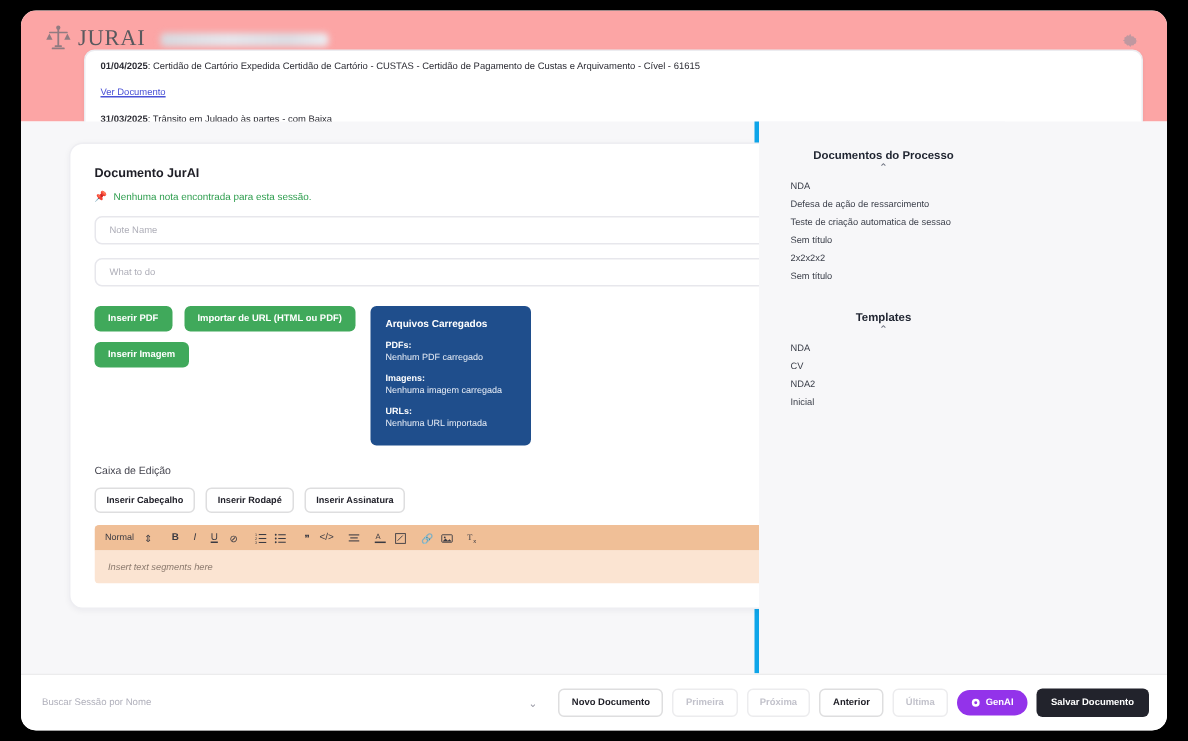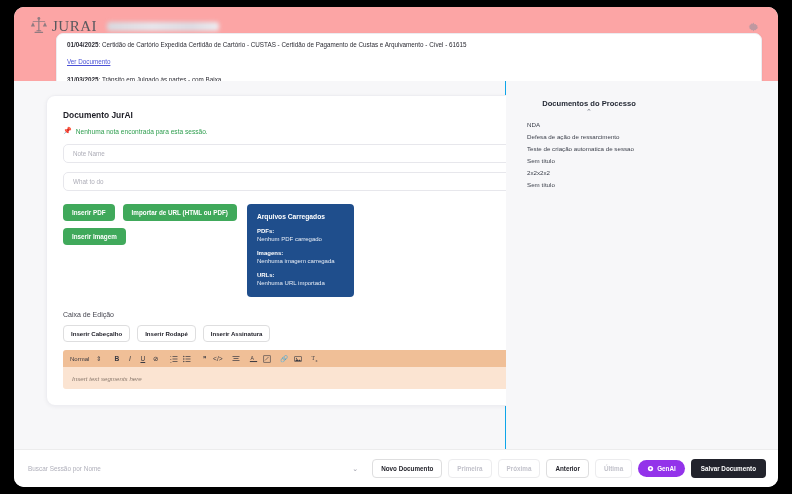--- a/index.html
+++ b/index.html
@@ -67,21 +67,21 @@
   
   .main {
     position: absolute; left: 0; top: 74px;
     width: 764px; height: 368px;
     background: #f7f7f9;
     display: flex;
   }
   .left-col {
     width: 492px; height: 100%;
     padding: 14px 0 0 32px;
-    border-right: 1px solid #0ea5e9;
+    border-right: 3px solid #0ea5e9;
   }
   .doc-card {
     width: 516px;
     background: #ffffff;
     border: 1px solid #eeeef2;
     border-radius: 9px;
     box-shadow: 0 1px 4px rgba(25,25,50,.05);
     padding: 14px 16px 16px 16px;
   }
   .doc-title { font-size: 8.4px; font-weight: 700; color: #1e1e26; }
@@ -399,20 +399,32 @@
       <div>
         <div class="side-item">NDA</div>
         <div class="side-item">Defesa de ação de ressarcimento</div>
         <div class="side-item">Teste de criação automatica de sessao</div>
         <div class="side-item">Sem título</div>
         <div class="side-item">2x2x2x2</div>
         <div class="side-item">Sem título</div>
       </div>
 
 
+      <div class="side-block">
+        <div class="side-head">
+          <span class="side-title">Templates</span>
+          <span class="chev">⌃</span>
+        </div>
+        <div>
+          <div class="side-item">NDA</div>
+          <div class="side-item">CV</div>
+          <div class="side-item">NDA2</div>
+          <div class="side-item">Inicial</div>
+        </div>
+      </div>
 
     </div>
   </div>
 
   <div class="bottombar">
     <div class="search-sess">
       <span>Buscar Sessão por Nome</span>
       <span class="sel-chev">⌄</span>
     </div>
     <button class="btn-nav">Novo Documento</button>

